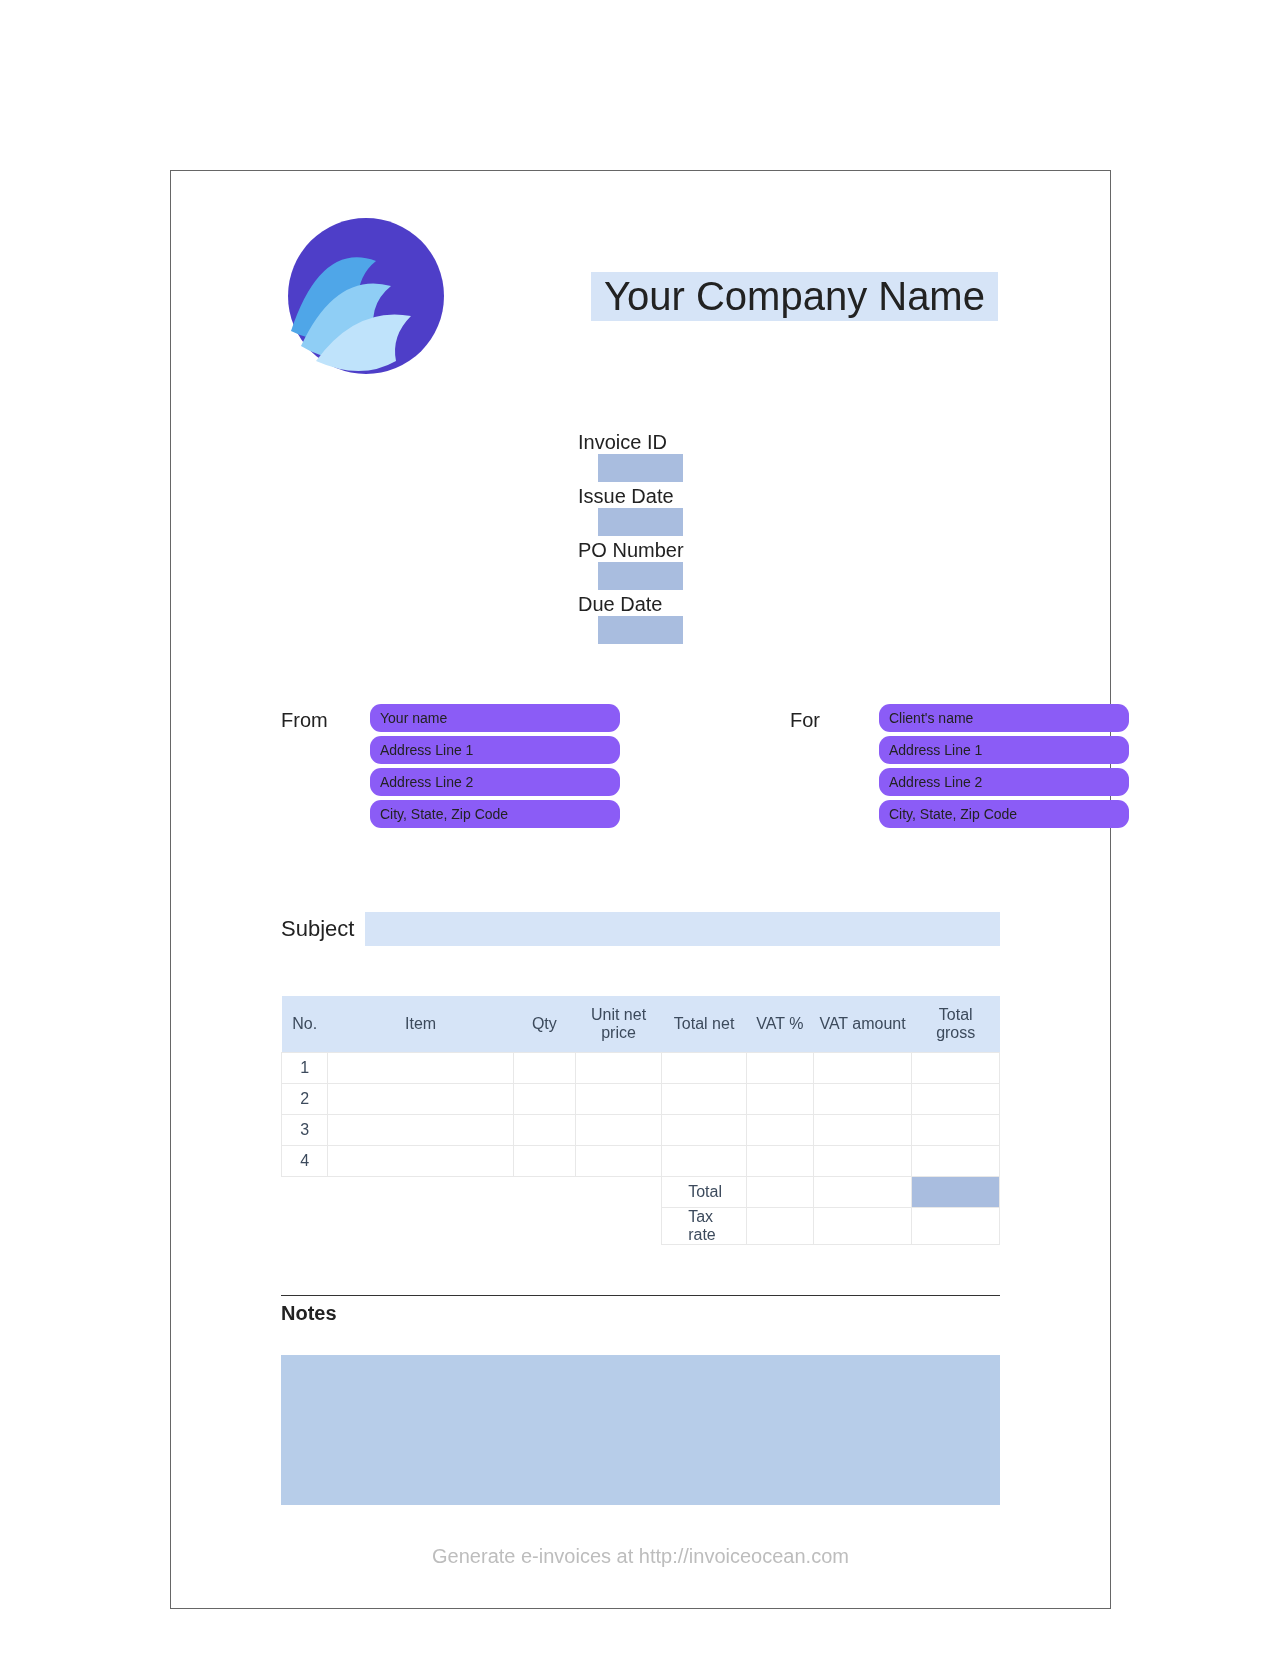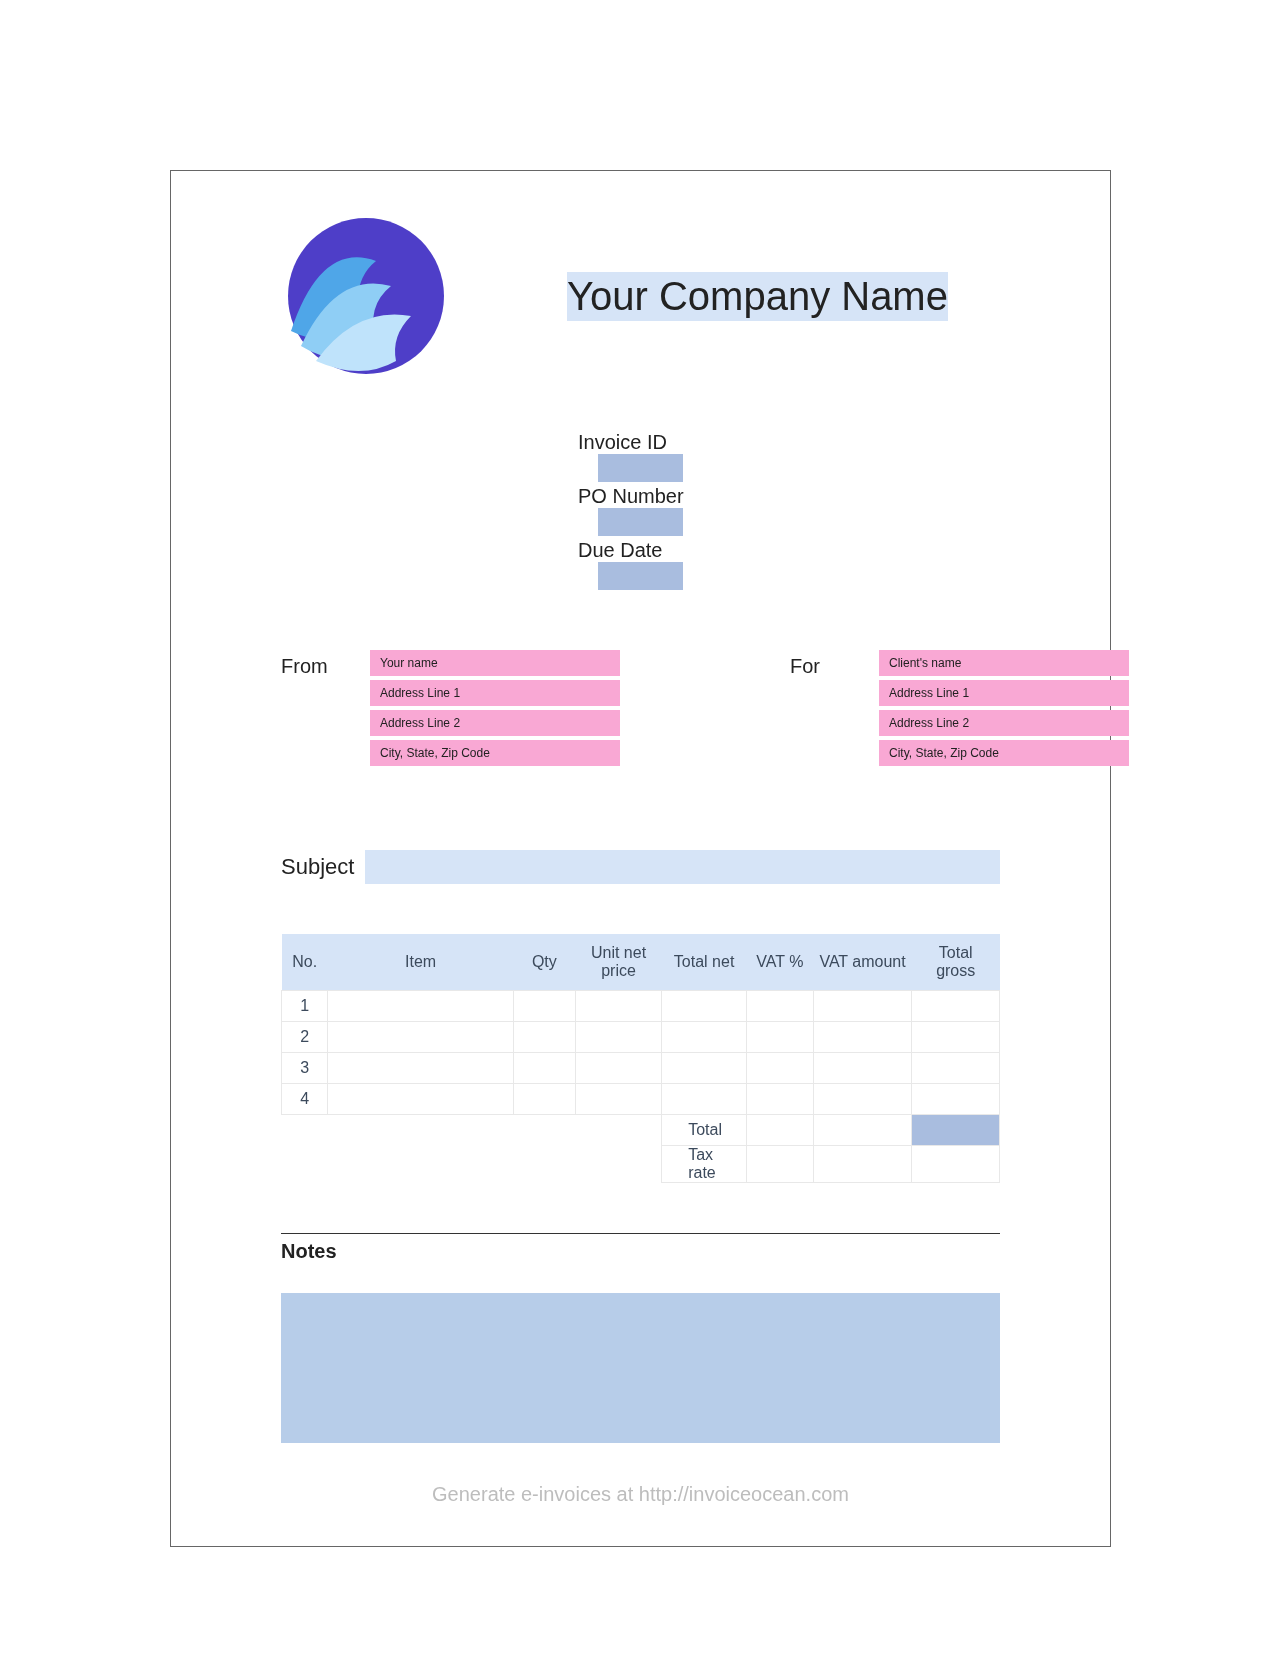--- a/index.html
+++ b/index.html
@@ -30,22 +30,22 @@
   }
   .logo-wrap {
     width: 170px;
     height: 170px;
     position: relative;
     flex: 0 0 auto;
   }
   .company-name {
     background: #d6e4f7;
     font-size: 40px;
-    padding: 2px 0;
-    margin-left: 76px;
+    padding: 2px 13px;
+    margin-left: 100px;
     white-space: nowrap;
   }
 
   
   .meta {
     margin-top: 50px;
   }
   .meta-row {
     display: flex;
     align-items: center;
@@ -74,24 +74,25 @@
   }
   .party-label {
     width: 55px;
     font-size: 20px;
     padding-top: 5px;
   }
   .party-lines {
     width: 250px;
   }
   .party-line {
-    background: #f9a8d4;
+    background: #8b5cf6;
     padding: 6px 10px;
-    font-size: 12px;
+    font-size: 14px;
     margin-bottom: 4px;
+    border-radius: 11px;
   }
 
   
   .subject-row {
     display: flex;
     align-items: center;
     margin-top: 80px;
     gap: 11px;
   }
   .subject-label {
@@ -181,20 +182,24 @@
           <path d="M20 135 Q55 60 110 75 Q85 95 95 130 Q60 160 20 135 Z" fill="#8fcef5"></path>
           <path d="M35 150 Q75 95 130 105 Q110 125 115 150 Q80 170 35 150 Z" fill="#bfe3fb"></path>
         </svg>
       </div>
       <span class="company-name">Your Company Name</span>
     </div>
 
     <div class="meta">
       <div class="meta-row">
         <span class="meta-label">Invoice ID</span>
+        <span class="meta-value"></span>
+      </div>
+      <div class="meta-row">
+        <span class="meta-label">Issue Date</span>
         <span class="meta-value"></span>
       </div>
       <div class="meta-row">
         <span class="meta-label">PO Number</span>
         <span class="meta-value"></span>
       </div>
       <div class="meta-row">
         <span class="meta-label">Due Date</span>
         <span class="meta-value"></span>
       </div>

